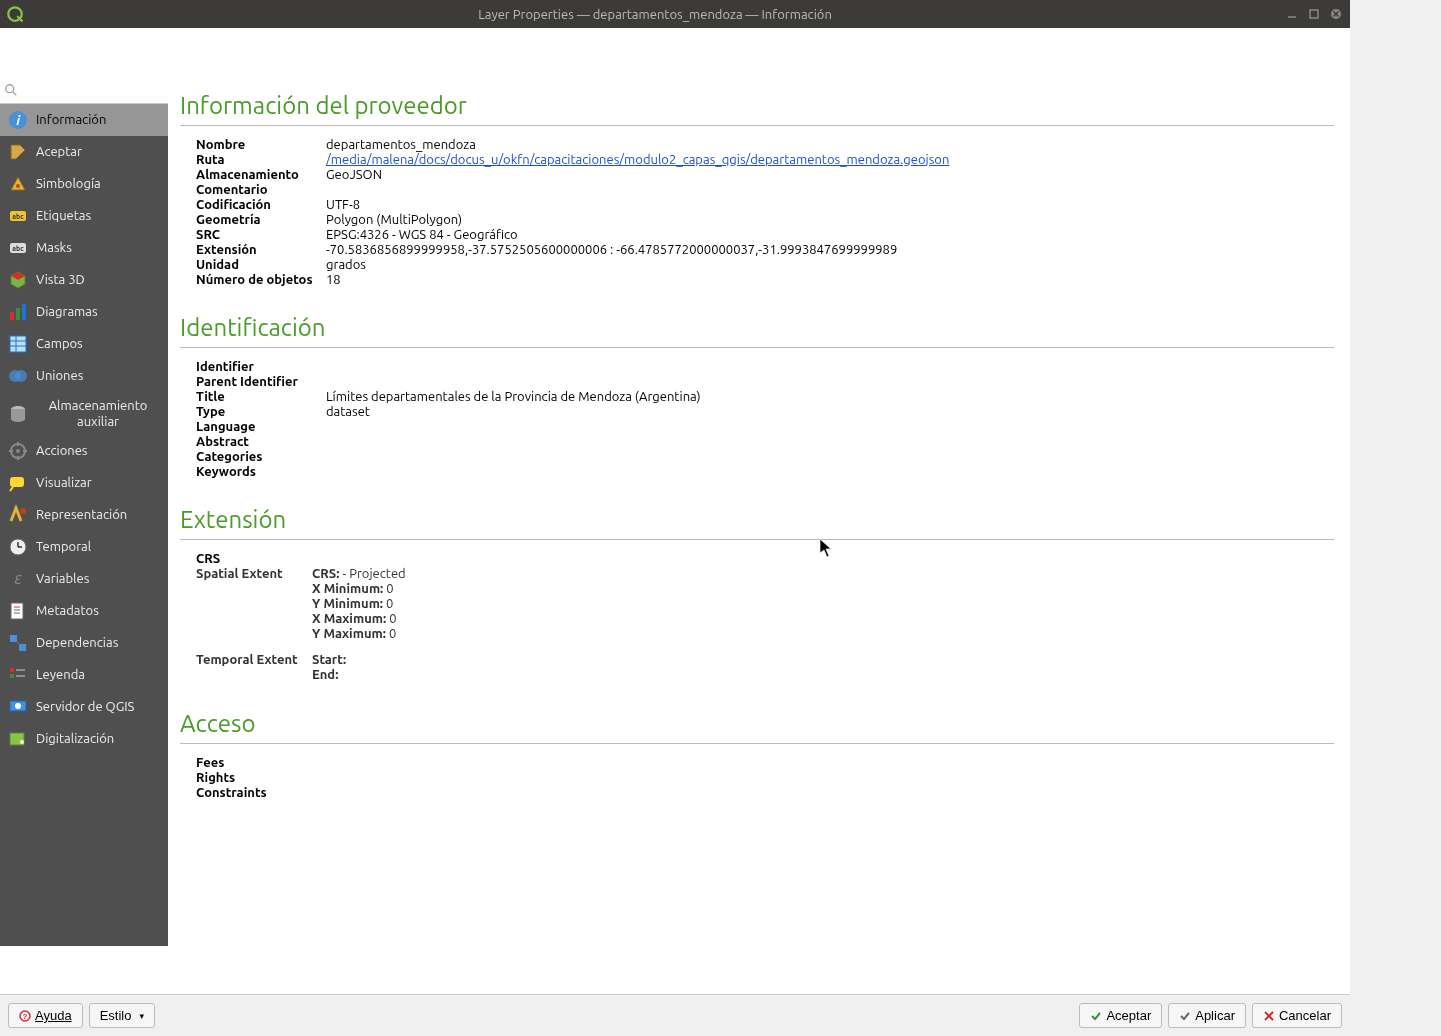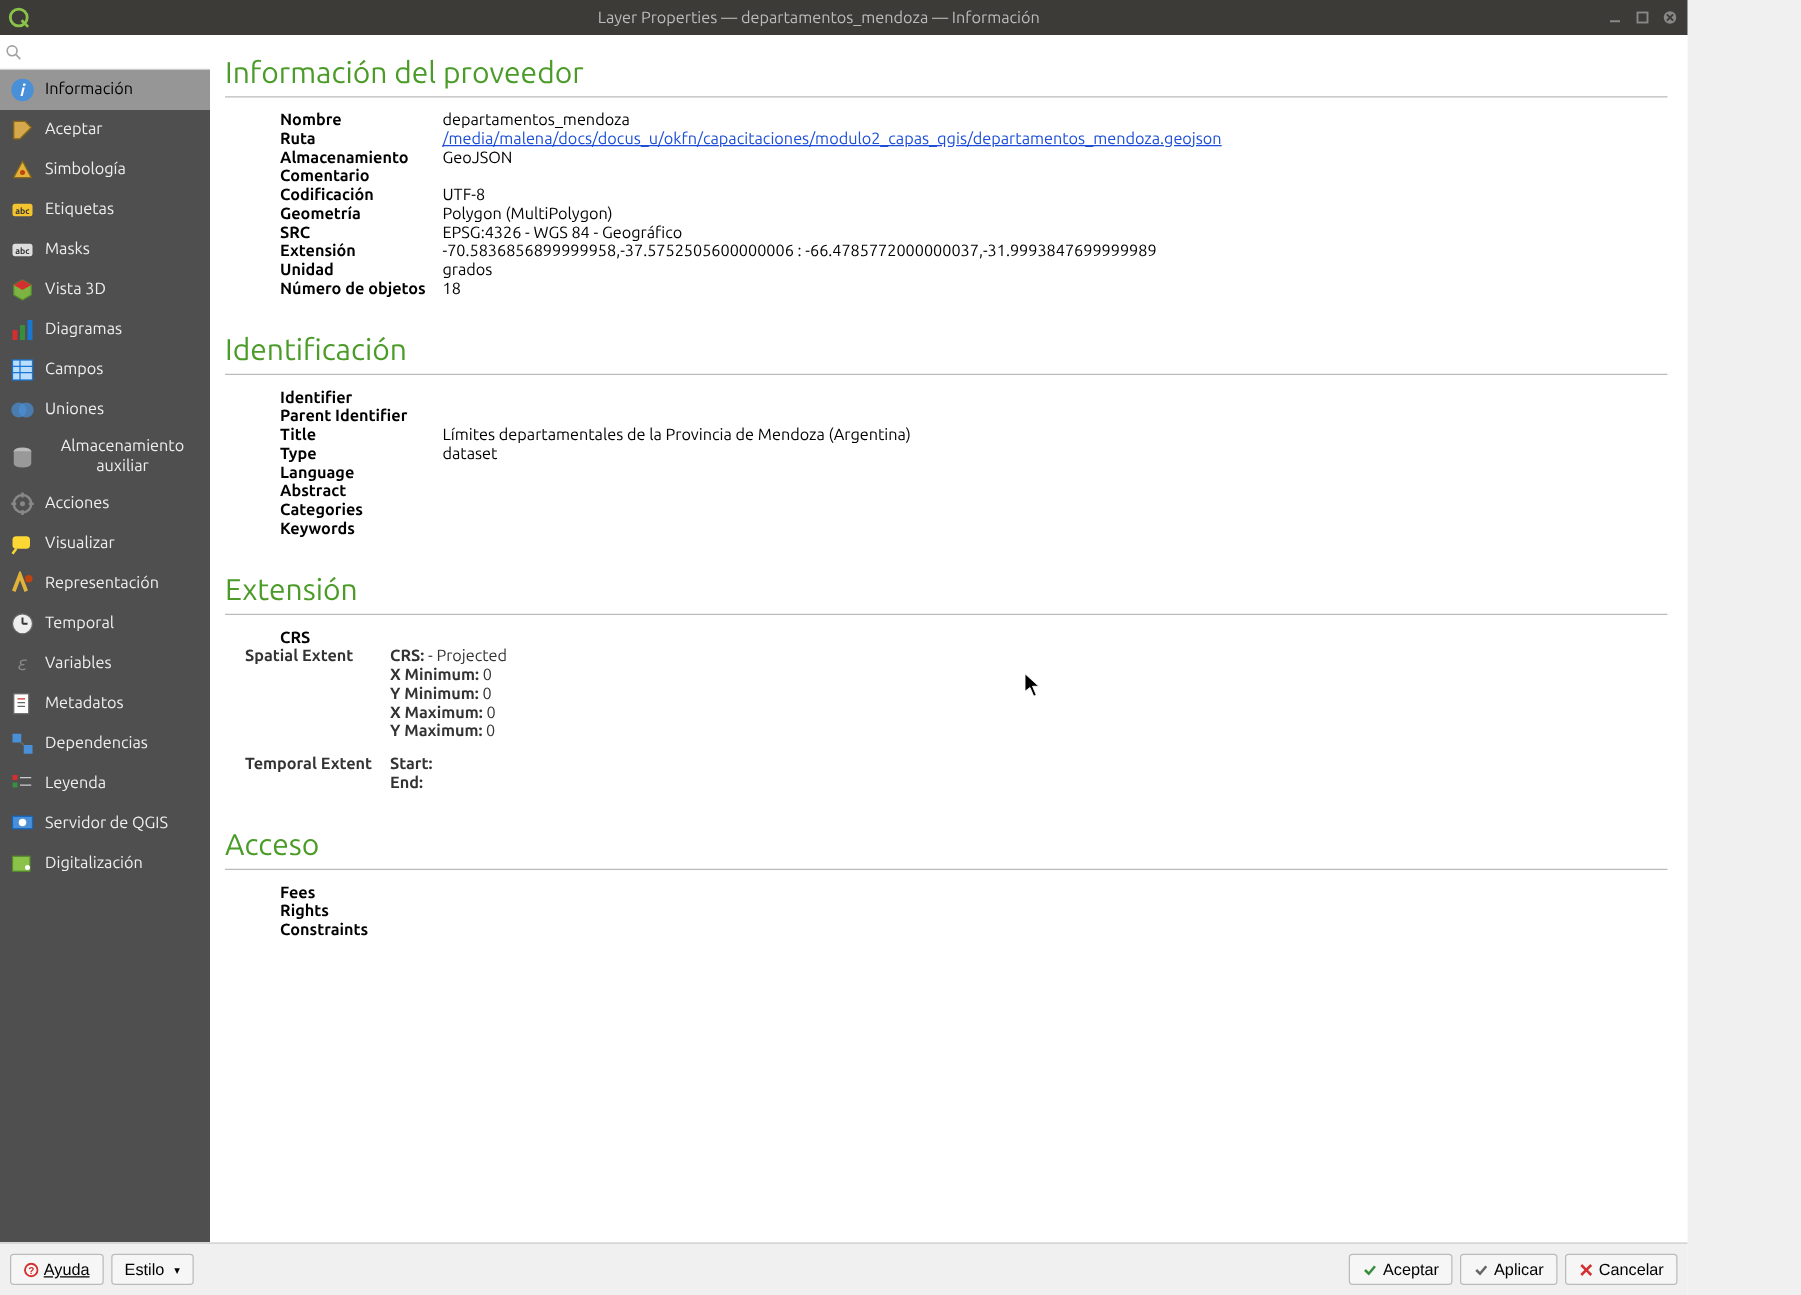--- a/index.html
+++ b/index.html
@@ -1,35 +1,35 @@
 <!DOCTYPE html>
 <html><head>
 <meta charset="utf-8">
 <style>
 * { box-sizing: border-box; margin: 0; padding: 0; }
 body { font-family: "Ubuntu", "Segoe UI", sans-serif; font-size: 13px; color: #333; background: #f0f0f0; overflow: hidden; }
-.window { width: 1350px; height: 1036px; display: flex; flex-direction: column; background: #fff; }
+.window { width: 1350px; height: 1036px; display: flex; flex-direction: column; background: #fff; gap: 48px; }
 .titlebar { height: 28px; background: linear-gradient(to bottom, #3c3b37, #3c3b37); display: flex; align-items: center; padding: 0 6px; color: #dfdbd2; }
 .titlebar .qgis-logo { width: 18px; height: 18px; margin-right: 8px; }
 .titlebar .title { flex: 1; text-align: center; font-size: 13px; color: #bbb; }
 .titlebar .winbtn { width: 16px; height: 16px; margin-left: 6px; display: inline-flex; align-items: center; justify-content: center; }
 .body { flex: 1; display: flex; overflow: hidden; }
 .sidebar { width: 168px; background: #4f4f4f; display: flex; flex-direction: column; }
 .search-bar { height: 28px; background: #fff; border-bottom: 1px solid #ccc; display: flex; align-items: center; padding: 0 4px; }
 .search-bar .search-icon { width: 14px; height: 14px; opacity: 0.6; }
 .search-bar input { flex: 1; border: none; outline: none; font-size: 12px; padding: 2px 4px; background: transparent; }
 .sidebar-item { display: flex; align-items: center; padding: 6px 8px; color: #eee; cursor: pointer; min-height: 32px; }
 .sidebar-item.active { background: #969696; color: #000; }
 .sidebar-item .icon { width: 20px; height: 20px; margin-right: 8px; flex-shrink: 0; display: inline-flex; align-items: center; justify-content: center; }
 .sidebar-item .label { font-size: 13px; line-height: 1.2; text-align: center; }
 .content { flex: 1; background: #fff; overflow-y: auto; padding: 8px 16px 8px 12px; }
 .section-title { color: #4a9b28; font-size: 24px; font-weight: 400; margin: 8px 0 6px 0; }
 .section-hr { border: none; border-top: 1px solid #bbb; margin: 2px 0 10px 0; }
 .kv-table { margin-left: 16px; }
-.kv-row { display: flex; padding: 0.5px 0; margin-left: 28px; }
+.kv-row { display: flex; padding: 0.5px 0; }
 .kv-label { width: 130px; font-weight: bold; color: #000; flex-shrink: 0; }
 .kv-value { color: #000; }
 .kv-value a { color: #1d4ed8; text-decoration: underline; text-align: right; }
 .sub-label { font-weight: bold; }
 .spatial-row { display: flex; padding: 0.5px 0; }
 .spatial-key { width: 116px; font-weight: bold; flex-shrink: 0; }
 .spatial-vals { }
 .spatial-vals div { padding: 0.5px 0; }
 .footer { height: 42px; background: #f0f0f0; border-top: 1px solid #ccc; display: flex; align-items: center; padding: 0 8px; gap: 6px; }
 .footer .spacer { flex: 1; }

